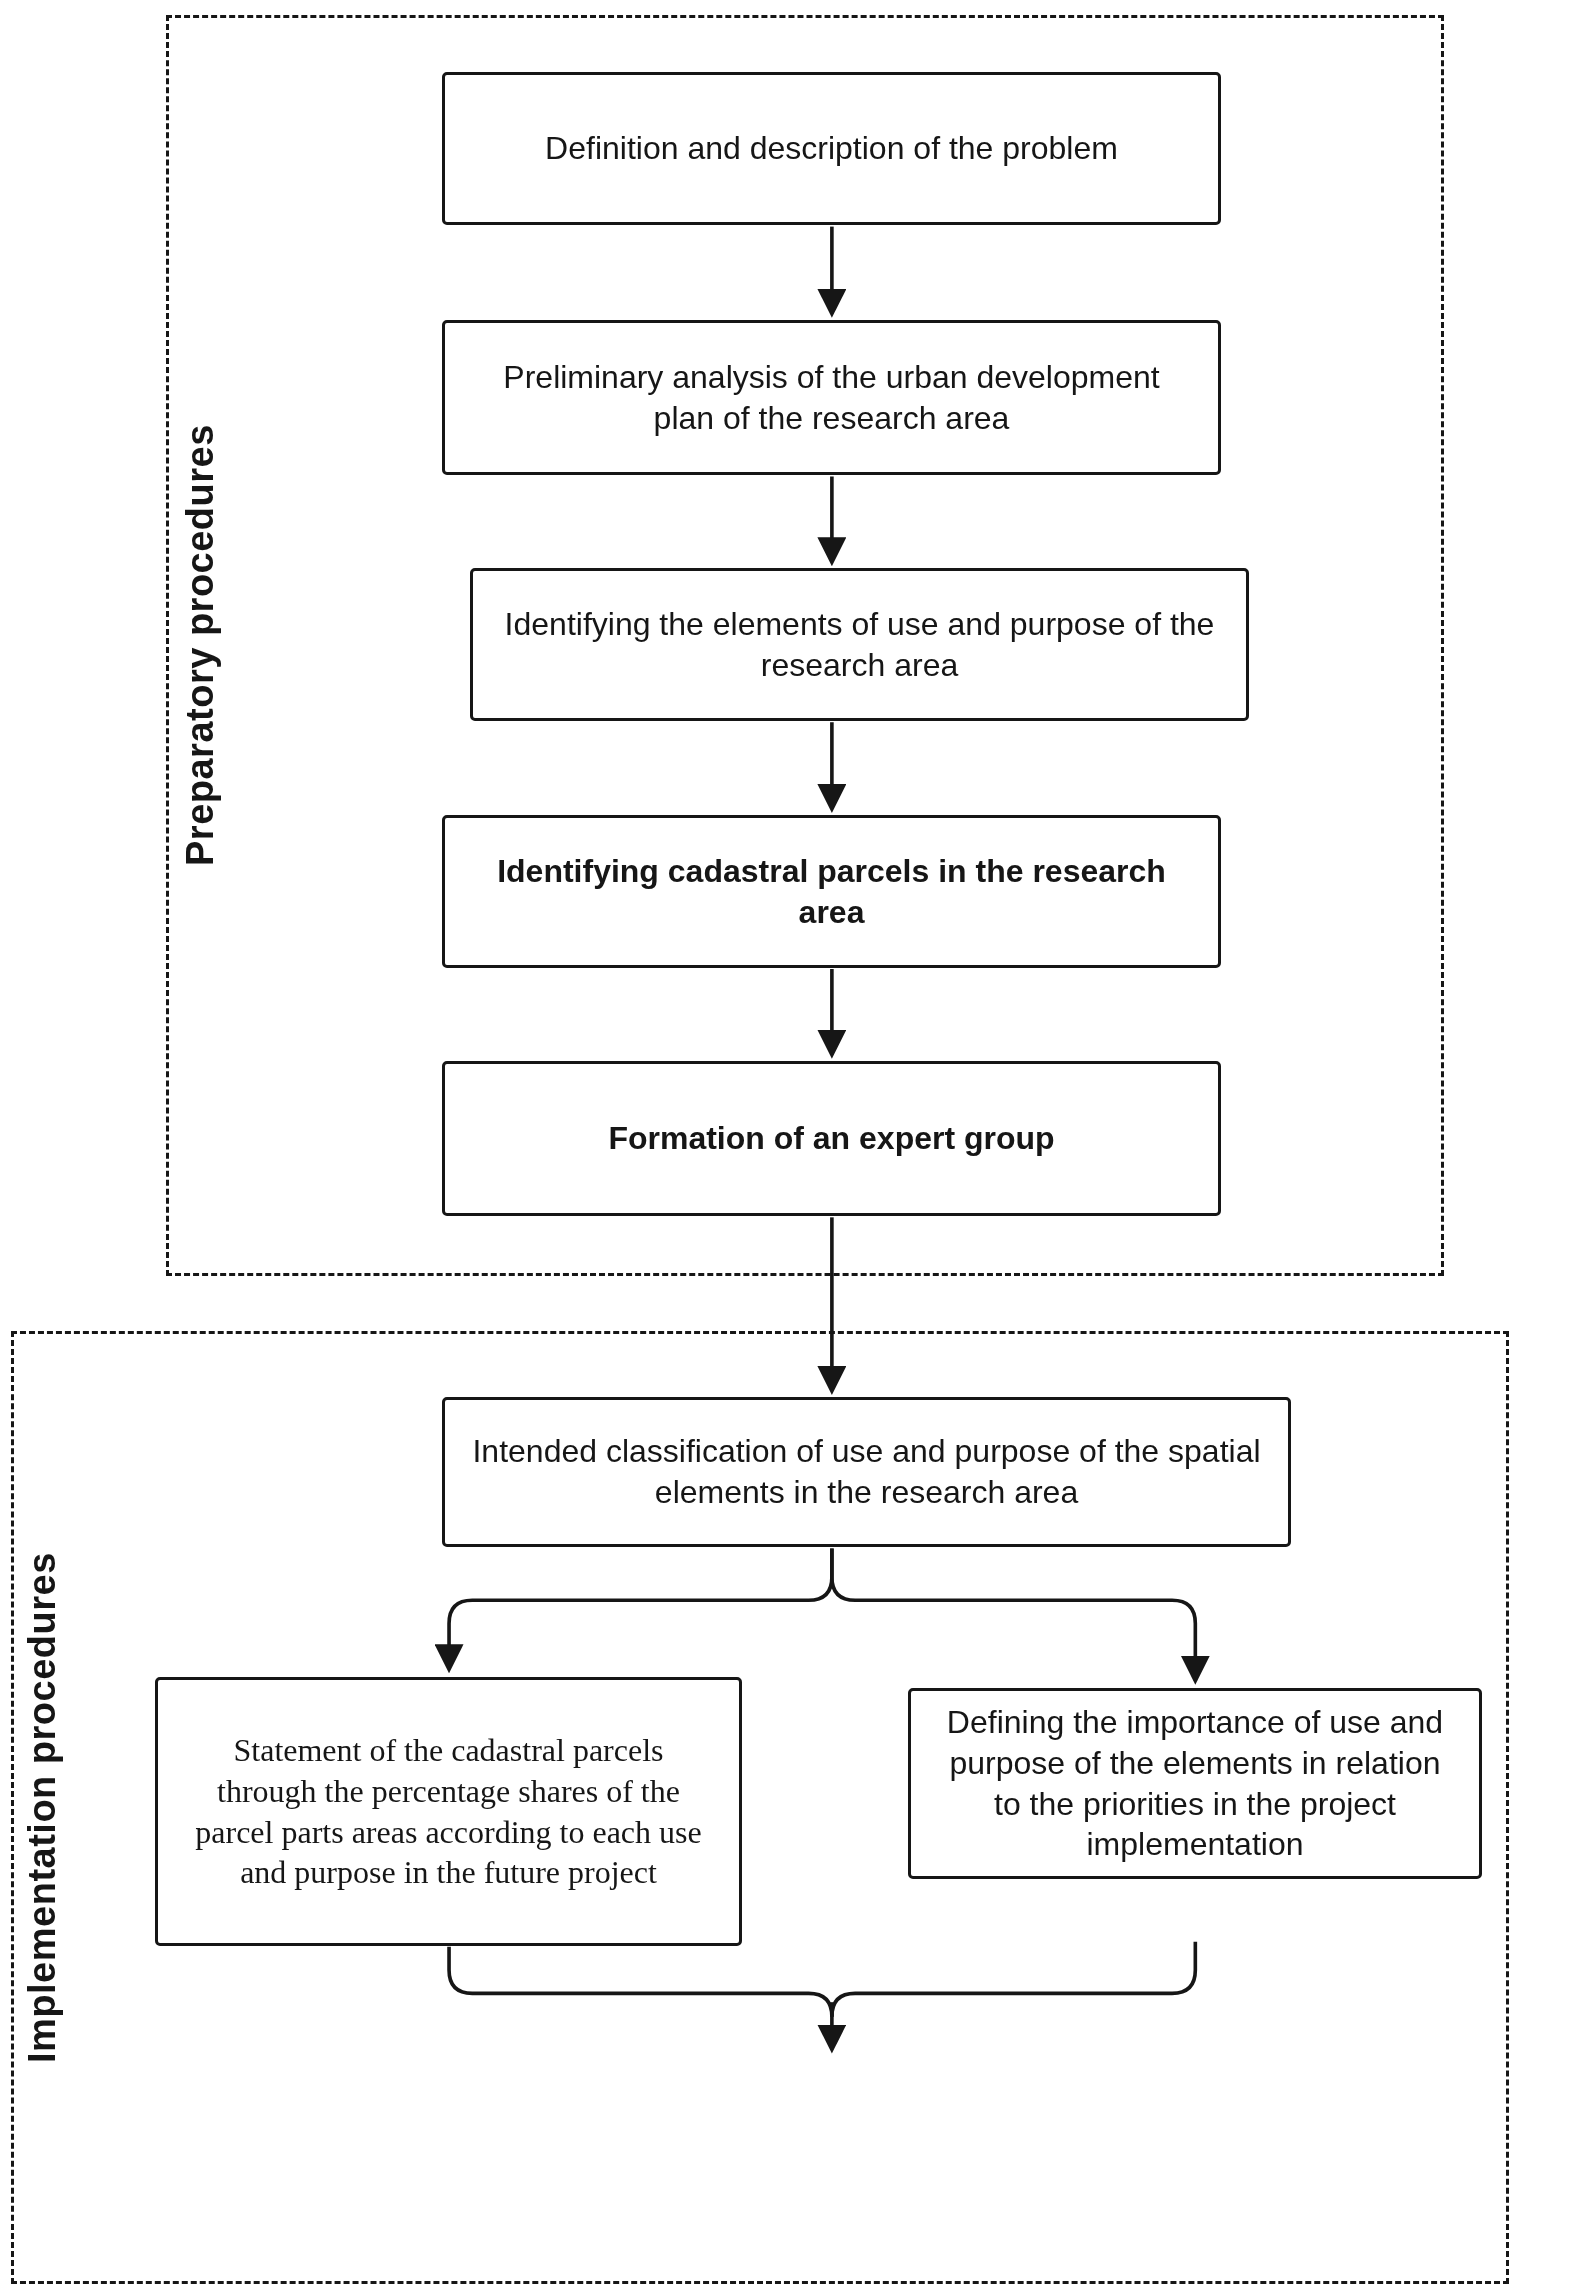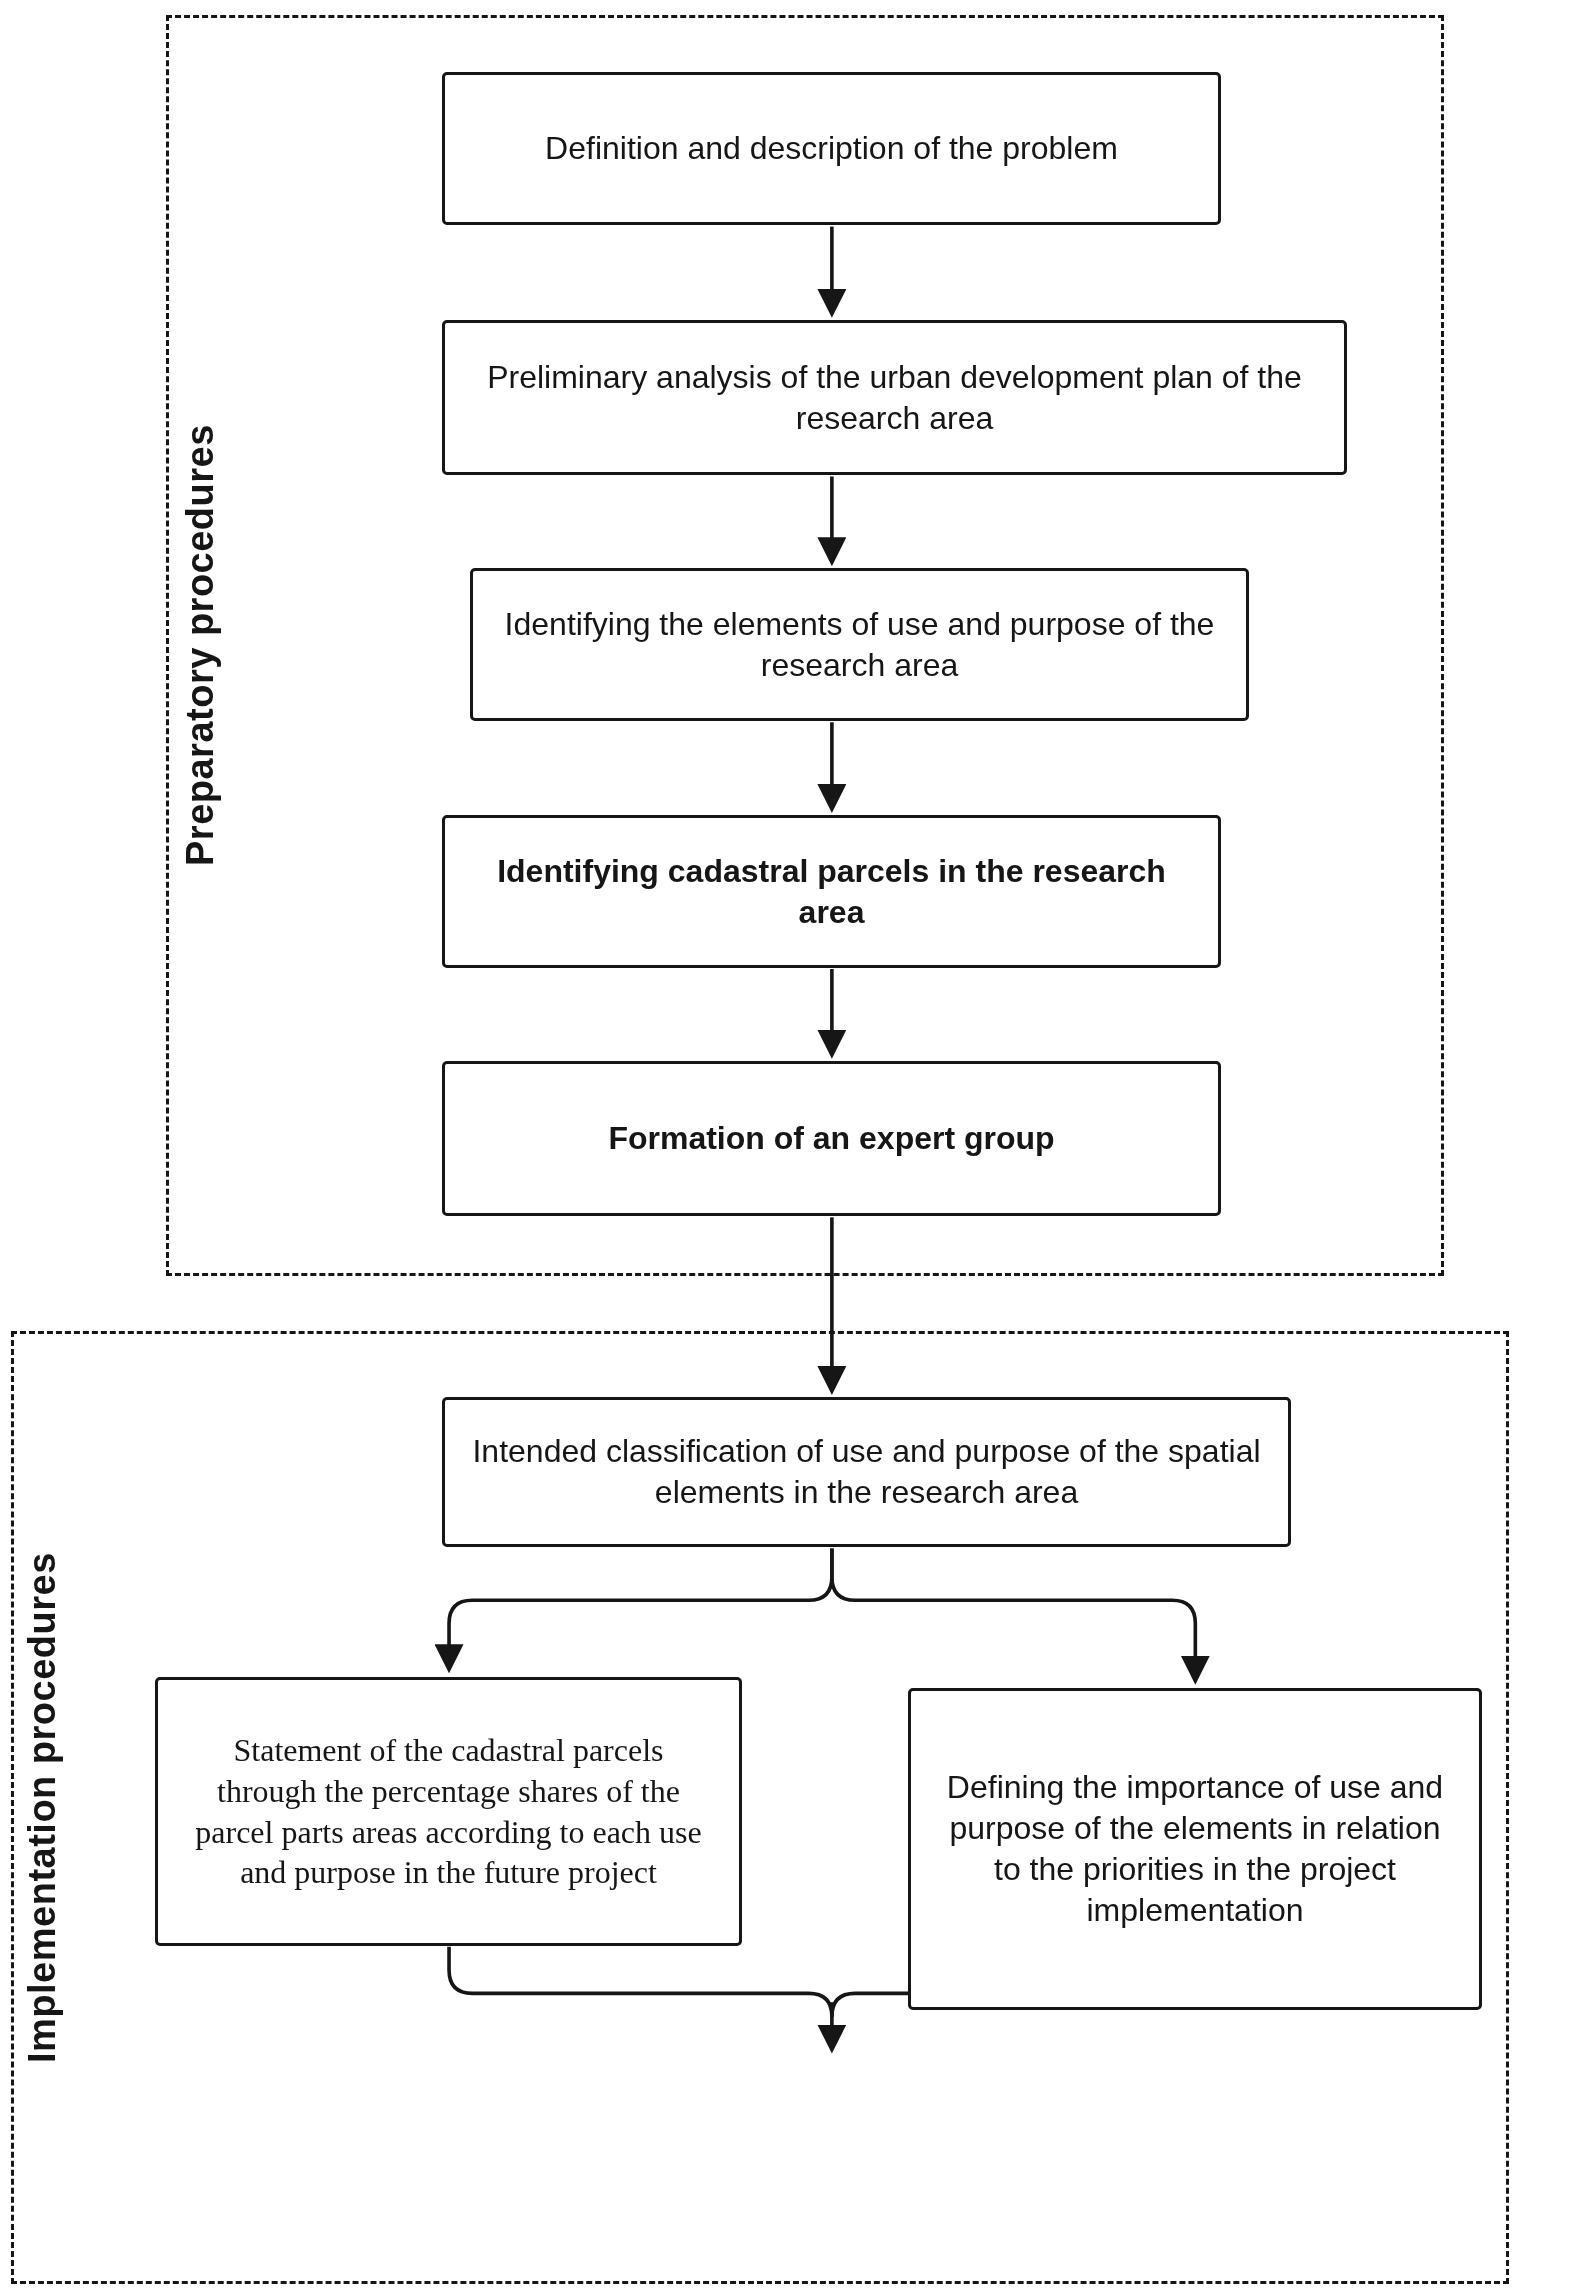--- a/index.html
+++ b/index.html
@@ -81,21 +81,21 @@
       <path d="M867.5 3763 L867.5 3808 Q867.5 3853 912.5 3853 L1562.5 3853 Q1607.5 3853 1607.5 3898"></path>
       <path d="M2310 3753 L2310 3808 Q2310 3853 2265 3853 L1652.5 3853 Q1607.5 3853 1607.5 3898"></path>
       <path d="M1607.5 3870 L1607.5 3961" marker-end="url(#arrow)"></path>
     </g>
   </svg>
 
   <div class="node" style="left:442px; top:72px; width:779px; height:153px;">
     <span>Definition and description of the problem</span>
   </div>
 
-  <div class="node" style="left:442px; top:320px; width:905px; height:155px;">
+  <div class="node" style="left:442px; top:320px; width:779px; height:155px;">
     <span>Preliminary analysis of the urban development plan of the research area</span>
   </div>
 
   <div class="node" style="left:442px; top:568px; width:779px; height:153px;margin-left:28px;">
     <span>Identifying the elements of use and purpose of the research area</span>
   </div>
 
   <div class="node" style="left:442px; top:815px; width:779px; height:153px;font-weight:bold;">
     <span>Identifying cadastral parcels in the research area</span>
   </div>
@@ -105,19 +105,19 @@
   </div>
 
   <div class="node" style="left:442px; top:1397px; width:849px; height:150px;">
     <span>Intended classification of use and purpose of the spatial elements in the research area</span>
   </div>
 
   <div class="node" style="left:155px; top:1677px; width:587px; height:269px;font-family:Liberation Serif, serif;">
     <span>Statement of the cadastral parcels through the percentage shares of the parcel parts areas according to each use and purpose in the future project</span>
   </div>
 
-  <div class="node" style="left:908px; top:1688px; width:574px; height:322px;">
+  <div class="node" style="left:908px; top:1688px; width:574px; height:191px;">
     <span>Defining the importance of use and purpose of the elements in relation to the priorities in the project implementation</span>
   </div>
 
 
 </div>
 
 
 </body></html>

